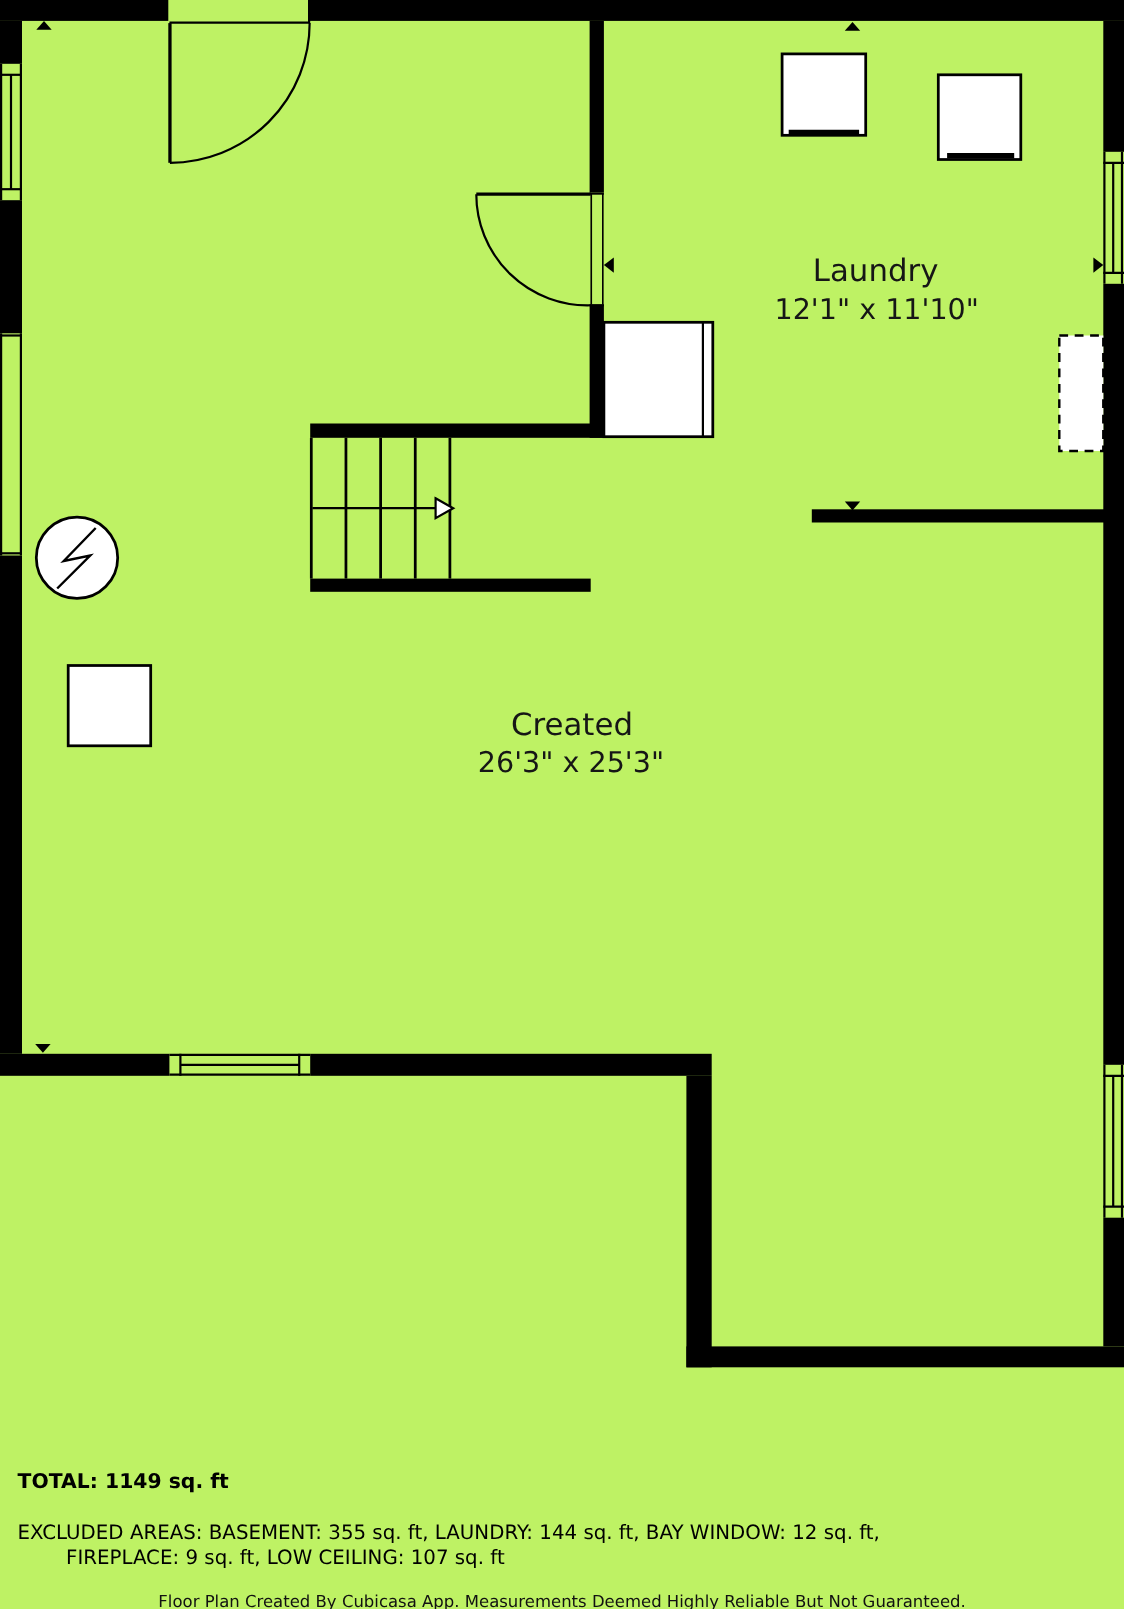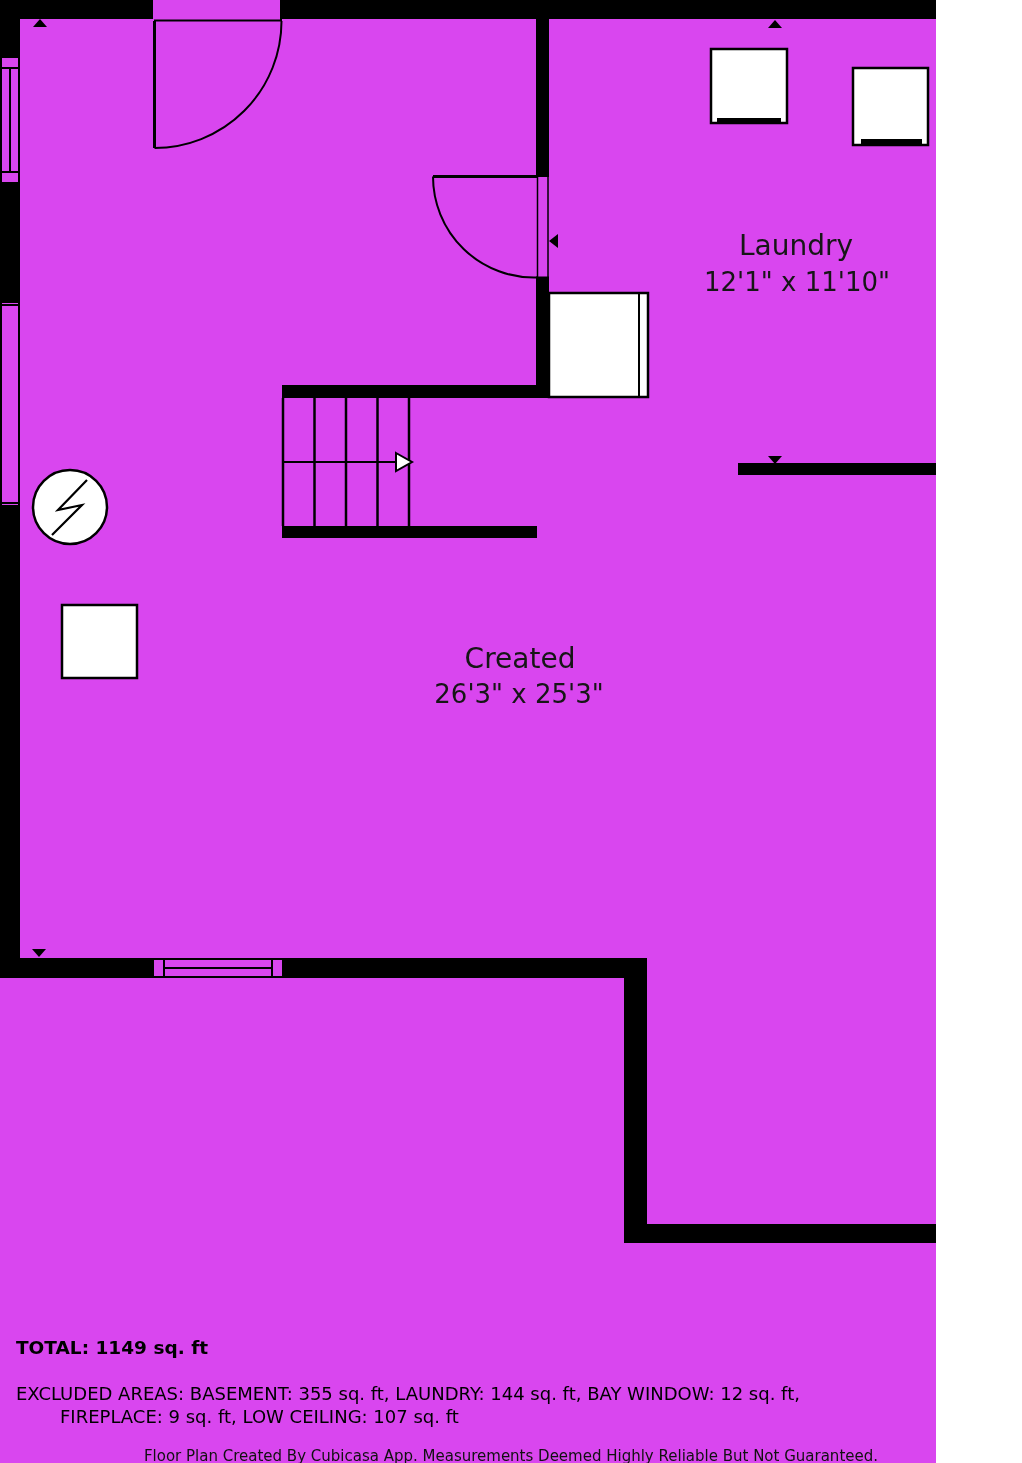--- a/index.html
+++ b/index.html
@@ -1,19 +1,19 @@
 <!DOCTYPE html>
 <html><head>
 <meta charset="utf-8">
 <style>
   html,body{margin:0;padding:0;background:#ffffff;}
   .canvas{
     position:relative;
-    width:936px;height:1463px;
-    background:#d946ef;
+    width:1022px;height:1463px;
+    background:#bef264;
     overflow:hidden;
     font-family:"DejaVu Sans",sans-serif;
   }
   .plan-svg{position:absolute;left:0;top:0;}
   .room-label{
     position:absolute;
     transform:translateX(-50%);
     text-align:center;
     white-space:nowrap;
     color:#161616;

